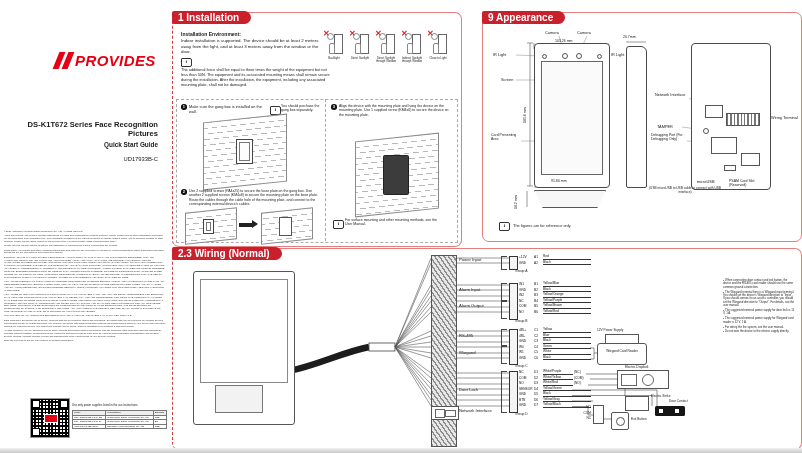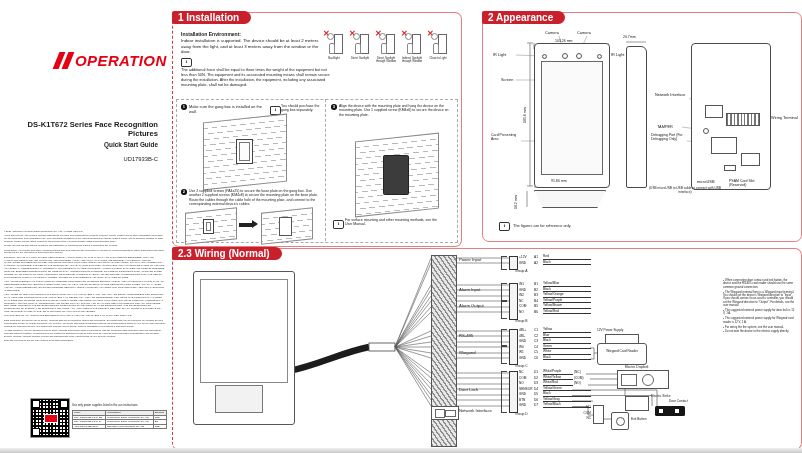--- a/index.html
+++ b/index.html
@@ -77,21 +77,21 @@
 </style>
 </head>
 <body>
 
 <div id="page">
 
   <div class="abs" style="left:0;top:0;width:170px;height:453px;">
     <div class="logo">
       <span class="sl"></span>
       <span class="sl"></span>
-      <span class="tx">OPERATION</span>
+      <span class="tx">PROVIDES</span>
     </div>
     <div class="t b" style="left:8px;top:120px;width:150px;text-align:right;font-size:7.6px;line-height:1.25;">DS-K1T672 Series Face Recognition Pictures</div>
     <div class="t b" style="left:8px;top:141px;width:150px;text-align:right;font-size:6.4px;">Quick Start Guide</div>
     <div class="t" style="left:8px;top:156px;width:150px;text-align:right;font-size:5.8px;">UD17933B-C</div>
 
     <div class="t legal f2" style="left:4px;top:231px;width:162px;color:#333;">
       <p>©2020 Hangzhou Hikvision Digital Technology Co., Ltd. All rights reserved.</p>
       <p>About this Manual: The Manual includes instructions for using and managing the Product. Pictures, charts, images and all other information hereinafter are for description and explanation only. The information contained in the Manual is subject to change, without notice, due to firmware updates or other reasons. Please find the latest version of this Manual at the Hikvision website (https://www.hikvision.com/).</p>
       <p>Please use this Manual with the guidance and assistance of professionals trained in supporting the Product.</p>
       <p>Trademarks: HIKVISION and other Hikvision's trademarks and logos are the properties of Hikvision in various jurisdictions. Other trademarks and logos mentioned are the properties of their respective owners.</p>
@@ -208,21 +208,21 @@
 
     <span class="stepn" style="left:158px;top:91px;">3</span>
     <div class="t f35" style="left:166px;top:91px;width:112px;">Align the device with the mounting plate and hang the device on the mounting plate. Use 1 supplied screw (KM4x6) to secure the device on the mounting plate.</div>
     <div class="wall" style="left:182px;top:124px;width:82px;height:74px;"></div>
     <div class="devwall" style="left:210px;top:142px;width:24px;height:38px;"></div>
     <span class="book" style="left:160px;top:207px;">i</span>
     <div class="t f35" style="left:172px;top:205px;width:100px;">For surface mounting and other mounting methods, see the User Manual.</div>
   </div>
 
   <div class="panel" style="left:482px;top:12px;width:318px;height:228px;">
-    <div class="banner">2 Appearance</div>
+    <div class="banner">9 Appearance</div>
 
     <svg class="abs" style="left:0;top:0;" width="318" height="228">
       <line class="dim" x1="51" y1="33" x2="125" y2="33"></line>
         <line class="dim" x1="51" y1="30" x2="51" y2="36"></line>
         <line class="dim" x1="125" y1="30" x2="125" y2="36"></line>
       <line class="dim" x1="47" y1="30" x2="47" y2="173"></line>
         <line class="dim" x1="44" y1="30" x2="50" y2="30"></line>
         <line class="dim" x1="44" y1="173" x2="50" y2="173"></line>
       <line class="dim" x1="143" y1="29" x2="163" y2="29"></line>
       <line class="dim" x1="51" y1="174" x2="121" y2="174"></line>

